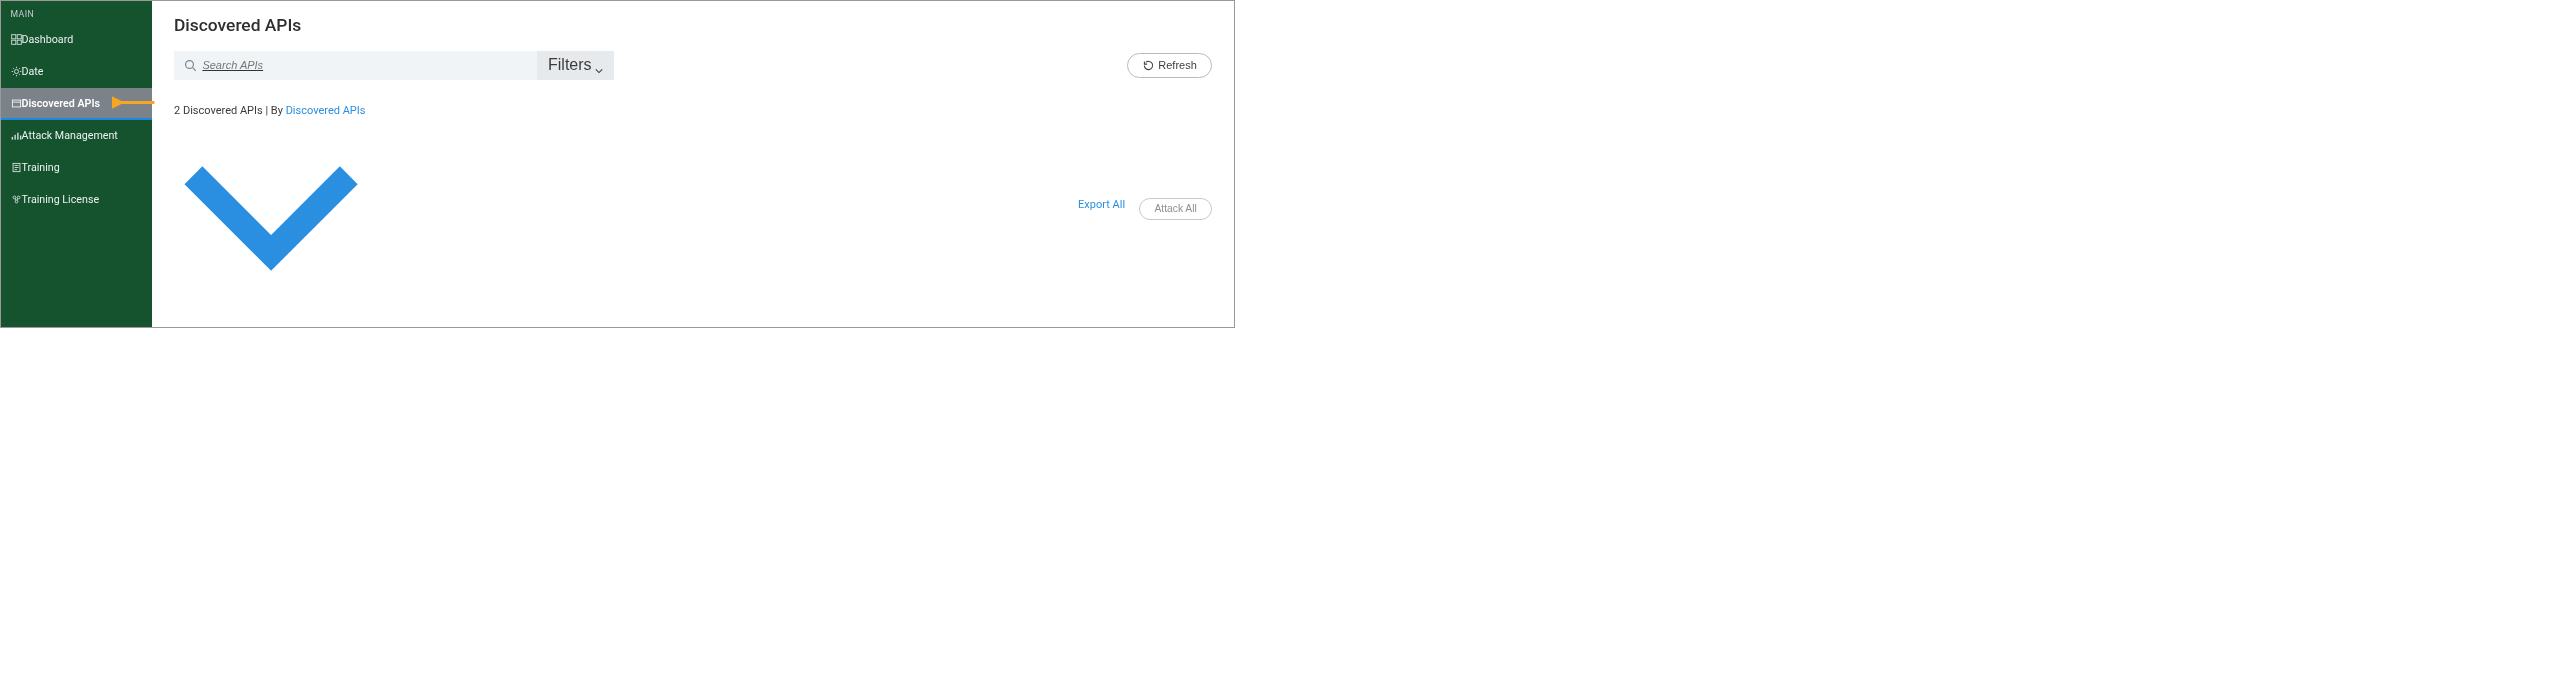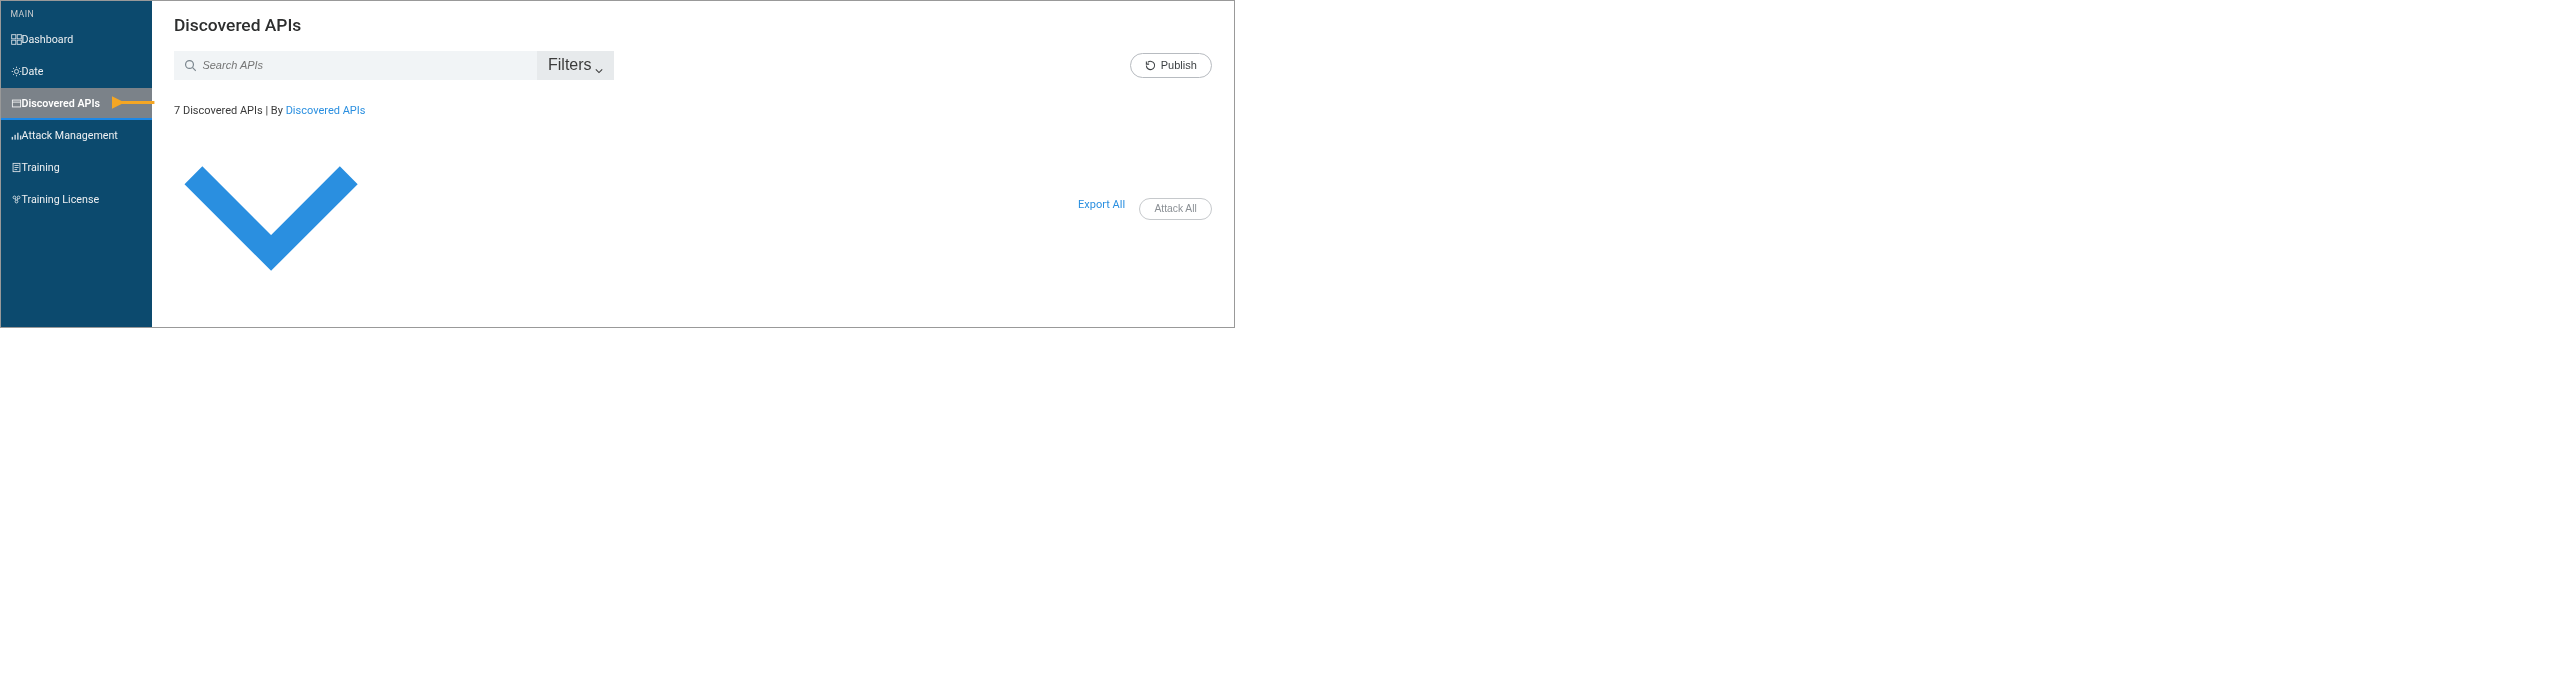--- a/index.html
+++ b/index.html
@@ -10,21 +10,21 @@
   width: 1235px;
   height: 328px;
   overflow: hidden;
   border: 0.8px solid #999;
 }
 .app { display: flex; height: 100%; }
 
 
 .sidebar {
   width: 151px;
-  background: #0c4a6e;
+  background: #14532d;
   color: #e4e7ea;
   font-size: 10.7px;
   display: flex;
   flex-direction: column;
 }
 .sidebar-header {
   font-size: 8.7px;
   letter-spacing: 0.4px;
   color: #c9ccce;
   padding: 8px 9.5px 4.7px;
@@ -85,20 +85,21 @@
   display: flex;
   align-items: stretch;
 }
 .search-box {
   background: #f1f4f6;
   display: flex;
   align-items: center;
   padding: 0 9.5px;
   width: 363px;
   height: 28.4px;
+  text-decoration: underline;
 }
 .search-box input {
   border: none; background: transparent;
   font-size: 11px; font-style: italic;
   color: #777;
   outline: none;
   flex: 1;
   margin-left: 6.3px;
 }
 .filters-btn {
@@ -268,27 +269,27 @@
           </span>
         </button>
       </div>
       <button class="refresh-btn">
         <span class="refresh-icon">
           <svg viewBox="0 0 16 16" fill="none" stroke="currentColor" stroke-width="1.5">
               <path d="M2 8a6 6 0 1 0 2-4.5"></path>
               <path d="M2 2v4h4"></path>
             </svg>
         </span>
-        <span>Publish</span>
+        <span>Refresh</span>
       </button>
     </div>
 
     <div class="mid-row">
       <div class="count-text">
-        <span>7 Discovered APIs | By </span><span class="sort-link"><span>Discovered APIs</span> <span class="chev-down"><svg viewBox="0 0 10 10" fill="none" stroke="#2a8fe0" stroke-width="1.3">
+        <span>2 Discovered APIs | By </span><span class="sort-link"><span>Discovered APIs</span> <span class="chev-down"><svg viewBox="0 0 10 10" fill="none" stroke="#2a8fe0" stroke-width="1.3">
                 <path d="M1 3l4 4 4-4"></path>
               </svg></span></span>
       </div>
       <div class="mid-right">
         <span class="export-all">Export All</span>
         <button class="publish-all">Attack All</button>
       </div>
     </div>
 
   </main>

